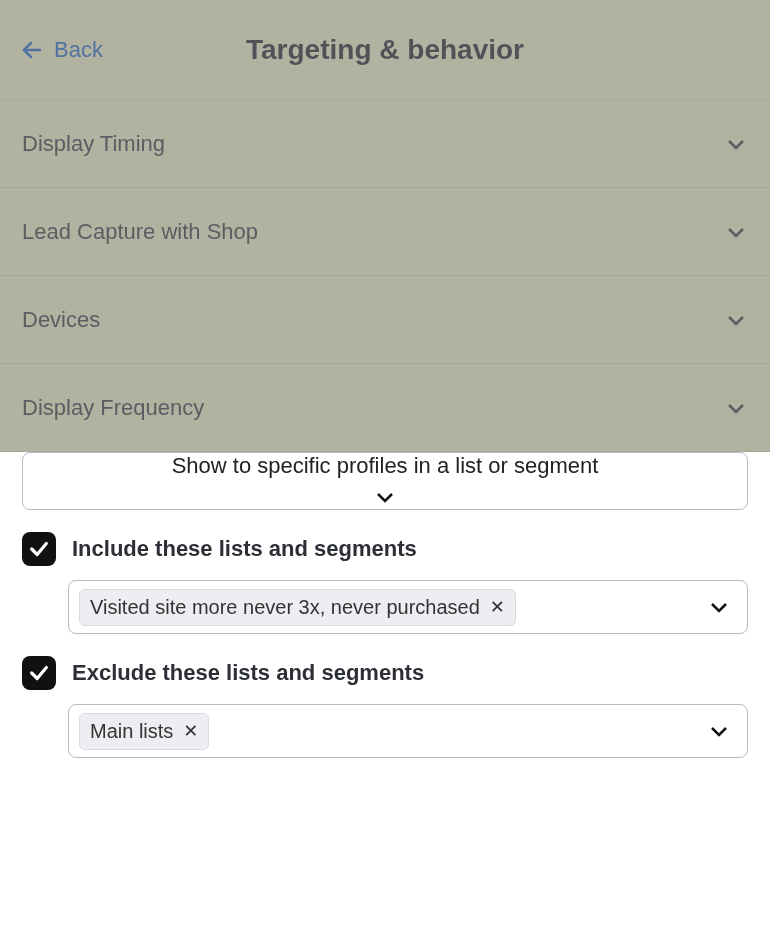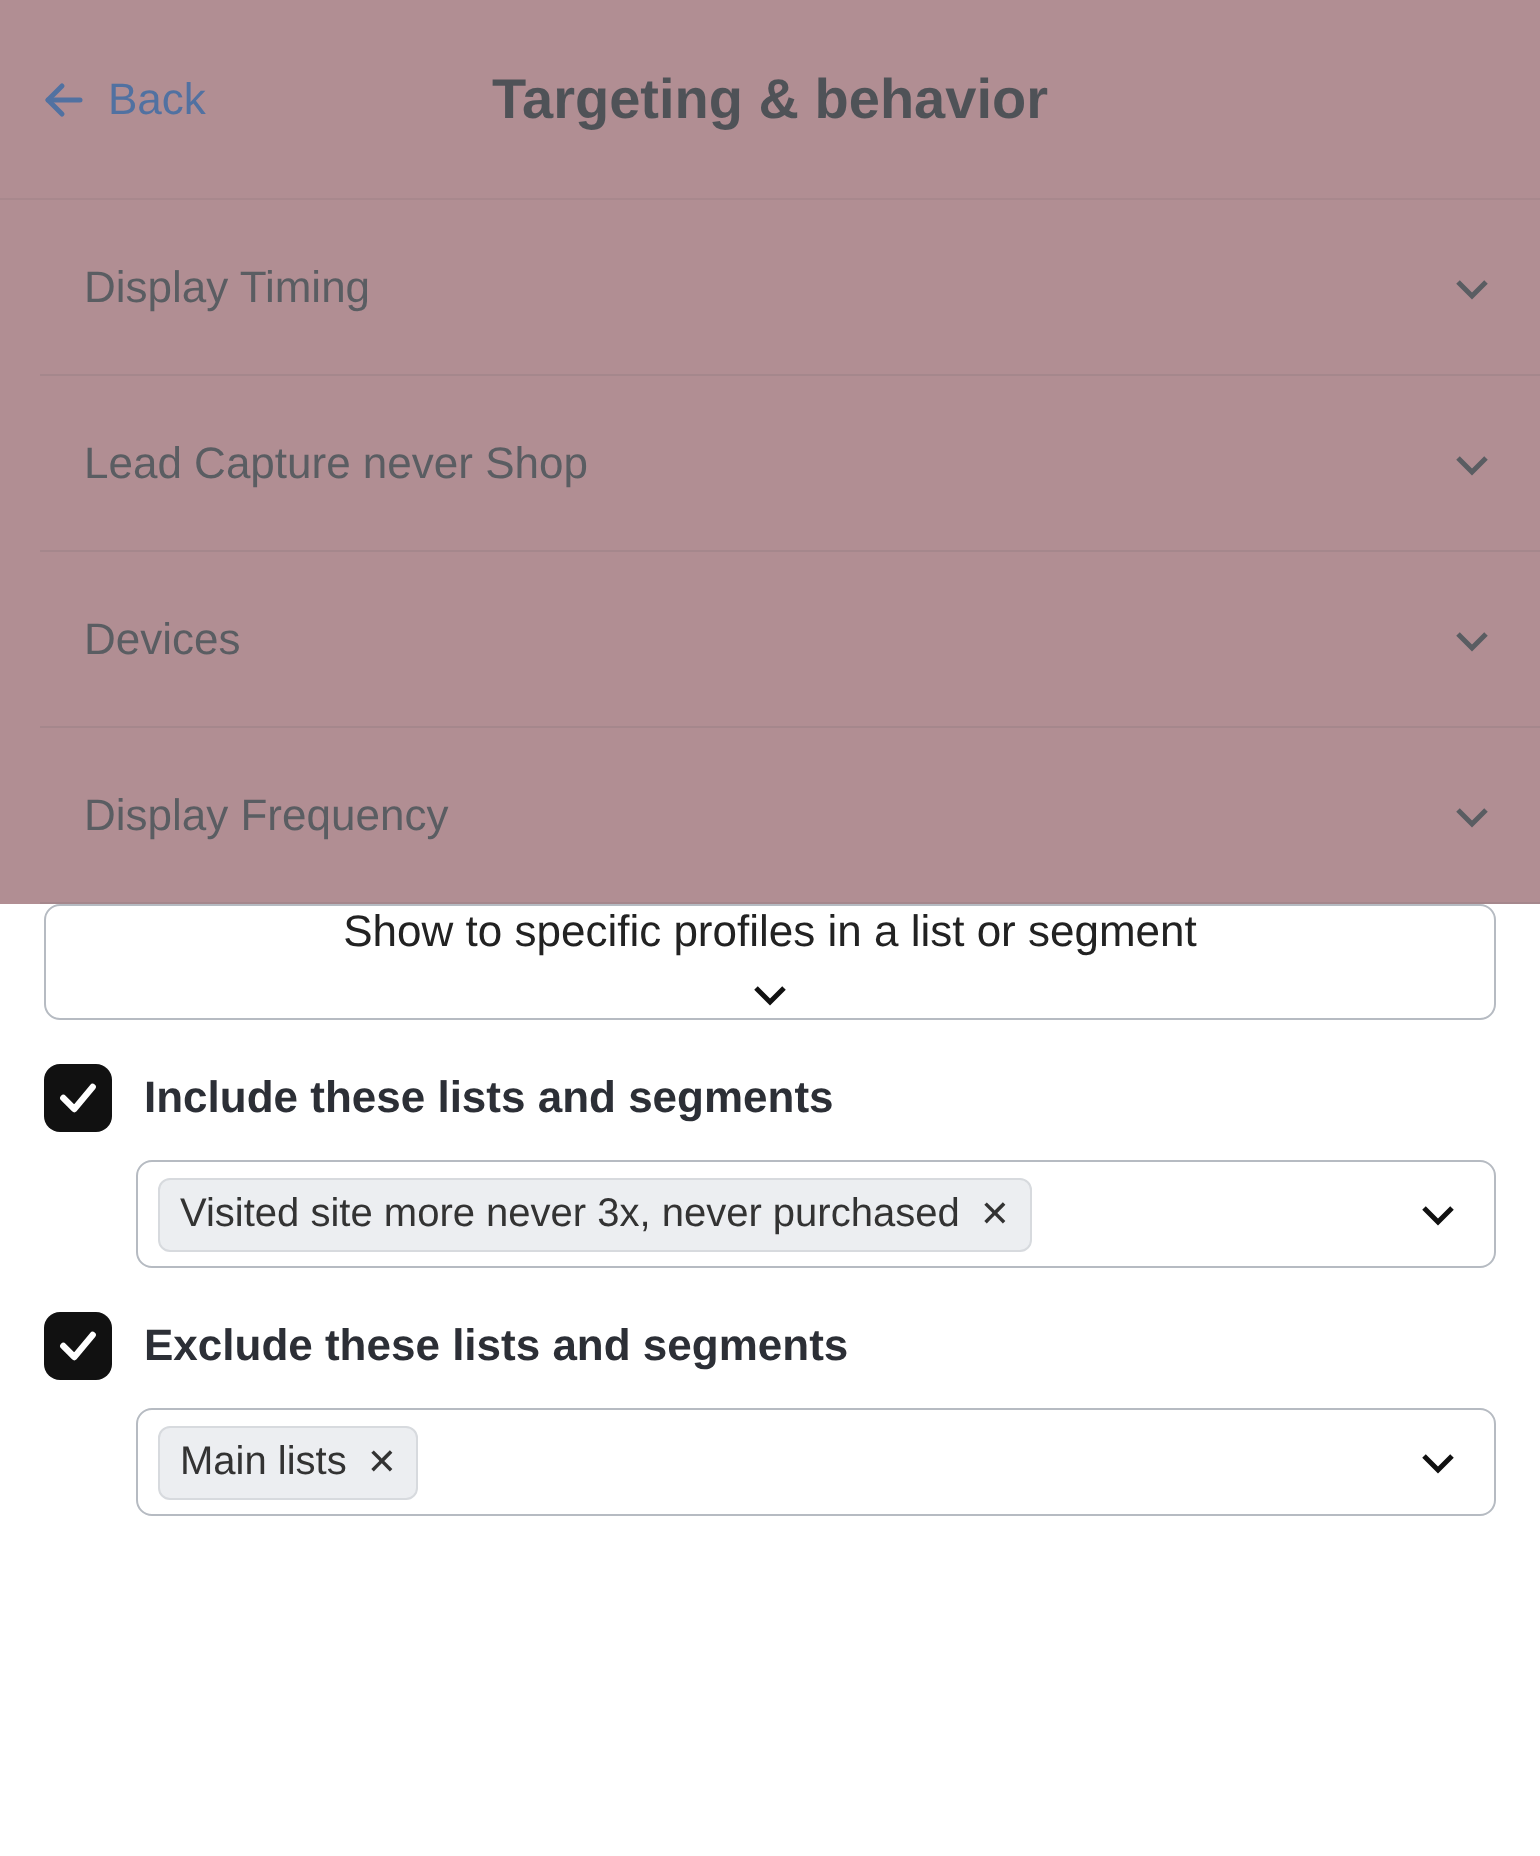--- a/index.html
+++ b/index.html
@@ -1,24 +1,24 @@
 <!DOCTYPE html>
 <html><head>
 <meta charset="utf-8">
 <style>
 * { box-sizing: border-box; margin: 0; padding: 0; }
 body { font-family: -apple-system, BlinkMacSystemFont, "Segoe UI", Helvetica, Arial, sans-serif; width: 770px; background: #fff; }
 .dim-cover { position:absolute; inset:0; background:rgba(120,125,133,0.57); pointer-events:none; }
-.top-wrap { position: relative; background:#fca5a5; }
+.top-wrap { position: relative; background:#fef9c3; }
 
 .header { display:flex; align-items:center; height:100px; padding: 0 20px; border-bottom:1px solid rgba(0,0,0,0.08); }
 .back-btn { display:flex; align-items:center; gap:10px; color:#2063c6; font-size:22px; font-weight:500; }
 .title { position:absolute; left:50%; transform:translateX(-50%); font-size:28px; font-weight:700; color:#1a1a1a; }
 
-.accordion-row { display:flex; align-items:center; justify-content:space-between; padding:0 22px; height:88px; border-bottom:1px solid rgba(0,0,0,0.10); font-size:22px; color:#333;margin-left:20px; }
+.accordion-row { display:flex; align-items:center; justify-content:space-between; padding:0 22px; height:88px; border-bottom:1px solid rgba(0,0,0,0.10); font-size:22px; color:#333; }
 .accordion-row:last-of-type { border-bottom: none;}
 .chev { width:24px; height:24px; stroke:#333; stroke-width:2.5; fill:none; }
 
 .active-section { background:#fff; padding:0 22px 40px 22px; }
 .active-head { display:flex; align-items:center; justify-content:space-between; height:88px; font-size:23px; color:#646b74; }
 
 .subhead { font-size:22px; font-weight:700; color:#111; margin-top:6px; margin-bottom:10px; }
 
 .select-box { width:100%; height:58px; border:1px solid #b6bbc2; border-radius:8px; display:flex; align-items:center; justify-content:space-between; padding:0 18px; font-size:22px; color:#222;flex-direction:column; }
 
@@ -47,21 +47,21 @@
     <div class="title">Targeting &amp; behavior</div>
   </div>
 
   <div class="accordion-row">
     <span>Display Timing</span>
     <svg class="chev" viewBox="0 0 24 24">
         <polyline points="5 9 12 16 19 9"></polyline>
       </svg>
   </div>
   <div class="accordion-row">
-    <span>Lead Capture never Shop</span>
+    <span>Lead Capture with Shop</span>
     <svg class="chev" viewBox="0 0 24 24">
         <polyline points="5 9 12 16 19 9"></polyline>
       </svg>
   </div>
   <div class="accordion-row">
     <span>Devices</span>
     <svg class="chev" viewBox="0 0 24 24">
         <polyline points="5 9 12 16 19 9"></polyline>
       </svg>
   </div>

